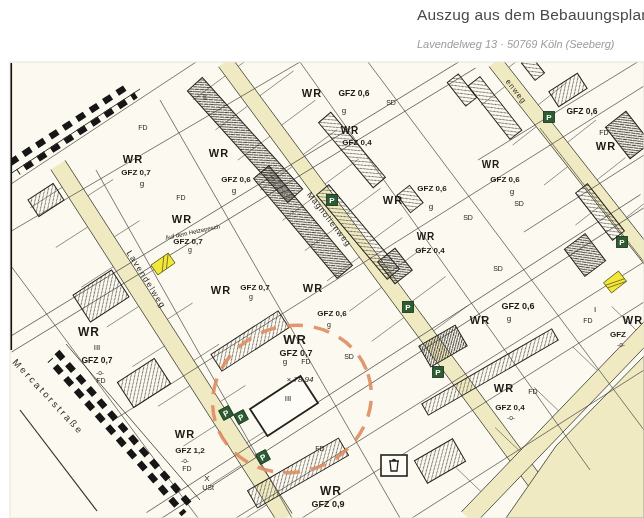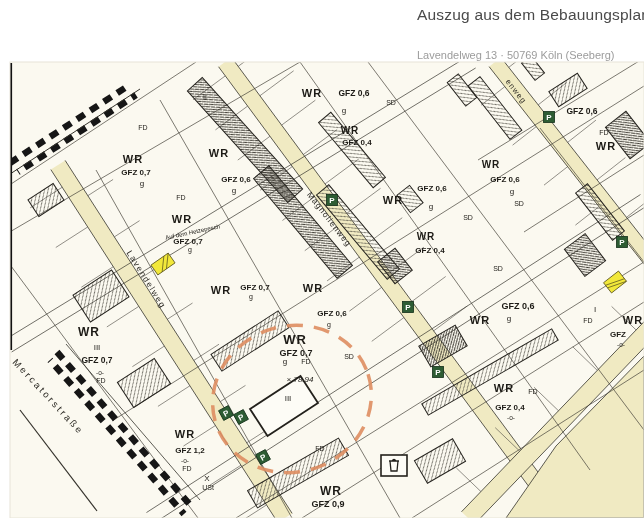--- a/index.html
+++ b/index.html
@@ -1,20 +1,20 @@
 <!DOCTYPE html>
 <html><head>
 <meta charset="utf-8">
 <style>
   html,body{margin:0;padding:0;}
   body{width:644px;height:518px;position:relative;overflow:hidden;background:#ffffff;
        font-family:"Liberation Sans", sans-serif;}
   .header{position:absolute;left:417px;top:6px;width:226px;}
   .title{font-size:15.5px;font-weight:500;color:#4a4a4a;letter-spacing:.2px;white-space:nowrap;}
-  .subtitle{margin-top:25px;font-size:11px;color:#9c9c9c;white-space:nowrap;}
+  .subtitle{margin-top:14px;font-size:11px;color:#9c9c9c;white-space:nowrap;font-style:italic;}
   svg{position:absolute;left:0;top:0;}
   text{font-family:"Liberation Sans", sans-serif;}
 </style>
 </head>
 <body>
 
 <div class="header">
   <div class="title">Auszug aus dem Bebauungsplan</div>
   <div class="subtitle">Lavendelweg 13 · 50769 Köln (Seeberg)</div>
 </div>

